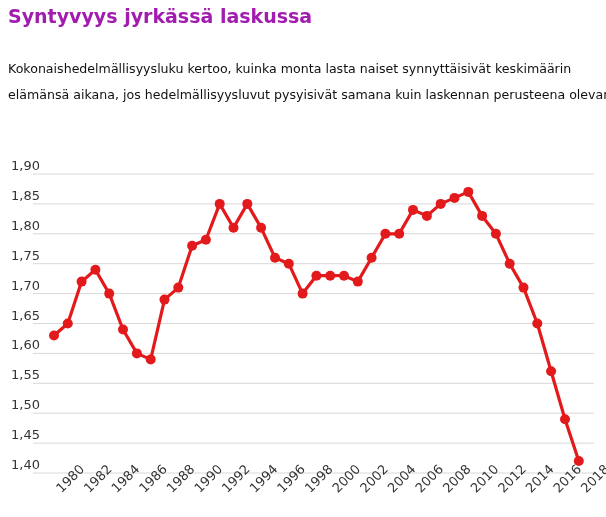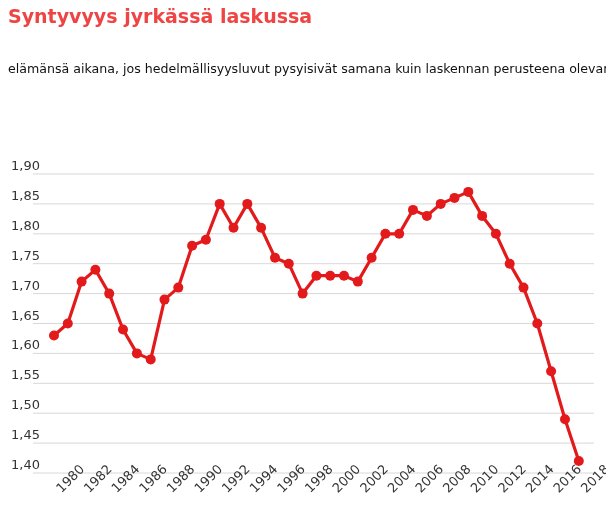--- a/index.html
+++ b/index.html
@@ -5,38 +5,39 @@
   html,body{margin:0;padding:0;background:#ffffff;}
   .page{
     position:relative;
     width:606px;height:517px;
     overflow:hidden;
     background:#ffffff;
     font-family:"DejaVu Sans","Liberation Sans",sans-serif;
   }
   .article-title{
     position:absolute;left:8px;top:5px;margin:0;
-    font-size:19px;font-weight:700;color:#ef4444;
+    font-size:19px;font-weight:700;color:#a21caf;
     letter-spacing:0;
   }
   .article-desc{
     position:absolute;left:8px;top:56px;width:594px;margin:0;
     font-size:12.6px;color:#111111;
   }
   .article-desc .line{display:block;line-height:26px;white-space:nowrap;}
   .chart-svg{position:absolute;left:0;top:150px;}
   .chart-svg text{font-family:"DejaVu Sans","Liberation Sans",sans-serif;}
 </style>
 </head>
 <body>
 
 <div class="page">
   <h1 class="article-title">Syntyvyys jyrkässä laskussa</h1>
 
   <p class="article-desc">
+    <span class="line">Kokonaishedelmällisyysluku kertoo, kuinka monta lasta naiset synnyttäisivät keskimäärin</span>
     <span class="line">elämänsä aikana, jos hedelmällisyysluvut pysyisivät samana kuin laskennan perusteena olevana</span>
   </p>
 
   <svg class="chart-svg" width="606" height="367" viewBox="0 0 606 367" aria-hidden="false">
       <g>
         <line x1="33" y1="24" x2="594" y2="24" stroke="#d8d8d8" stroke-width="1"></line>
         <line x1="33" y1="53.89999999999989" x2="594" y2="53.89999999999989" stroke="#d8d8d8" stroke-width="1"></line>
         <line x1="33" y1="83.79999999999993" x2="594" y2="83.79999999999993" stroke="#d8d8d8" stroke-width="1"></line>
         <line x1="33" y1="113.69999999999995" x2="594" y2="113.69999999999995" stroke="#d8d8d8" stroke-width="1"></line>
         <line x1="33" y1="143.59999999999997" x2="594" y2="143.59999999999997" stroke="#d8d8d8" stroke-width="1"></line>

